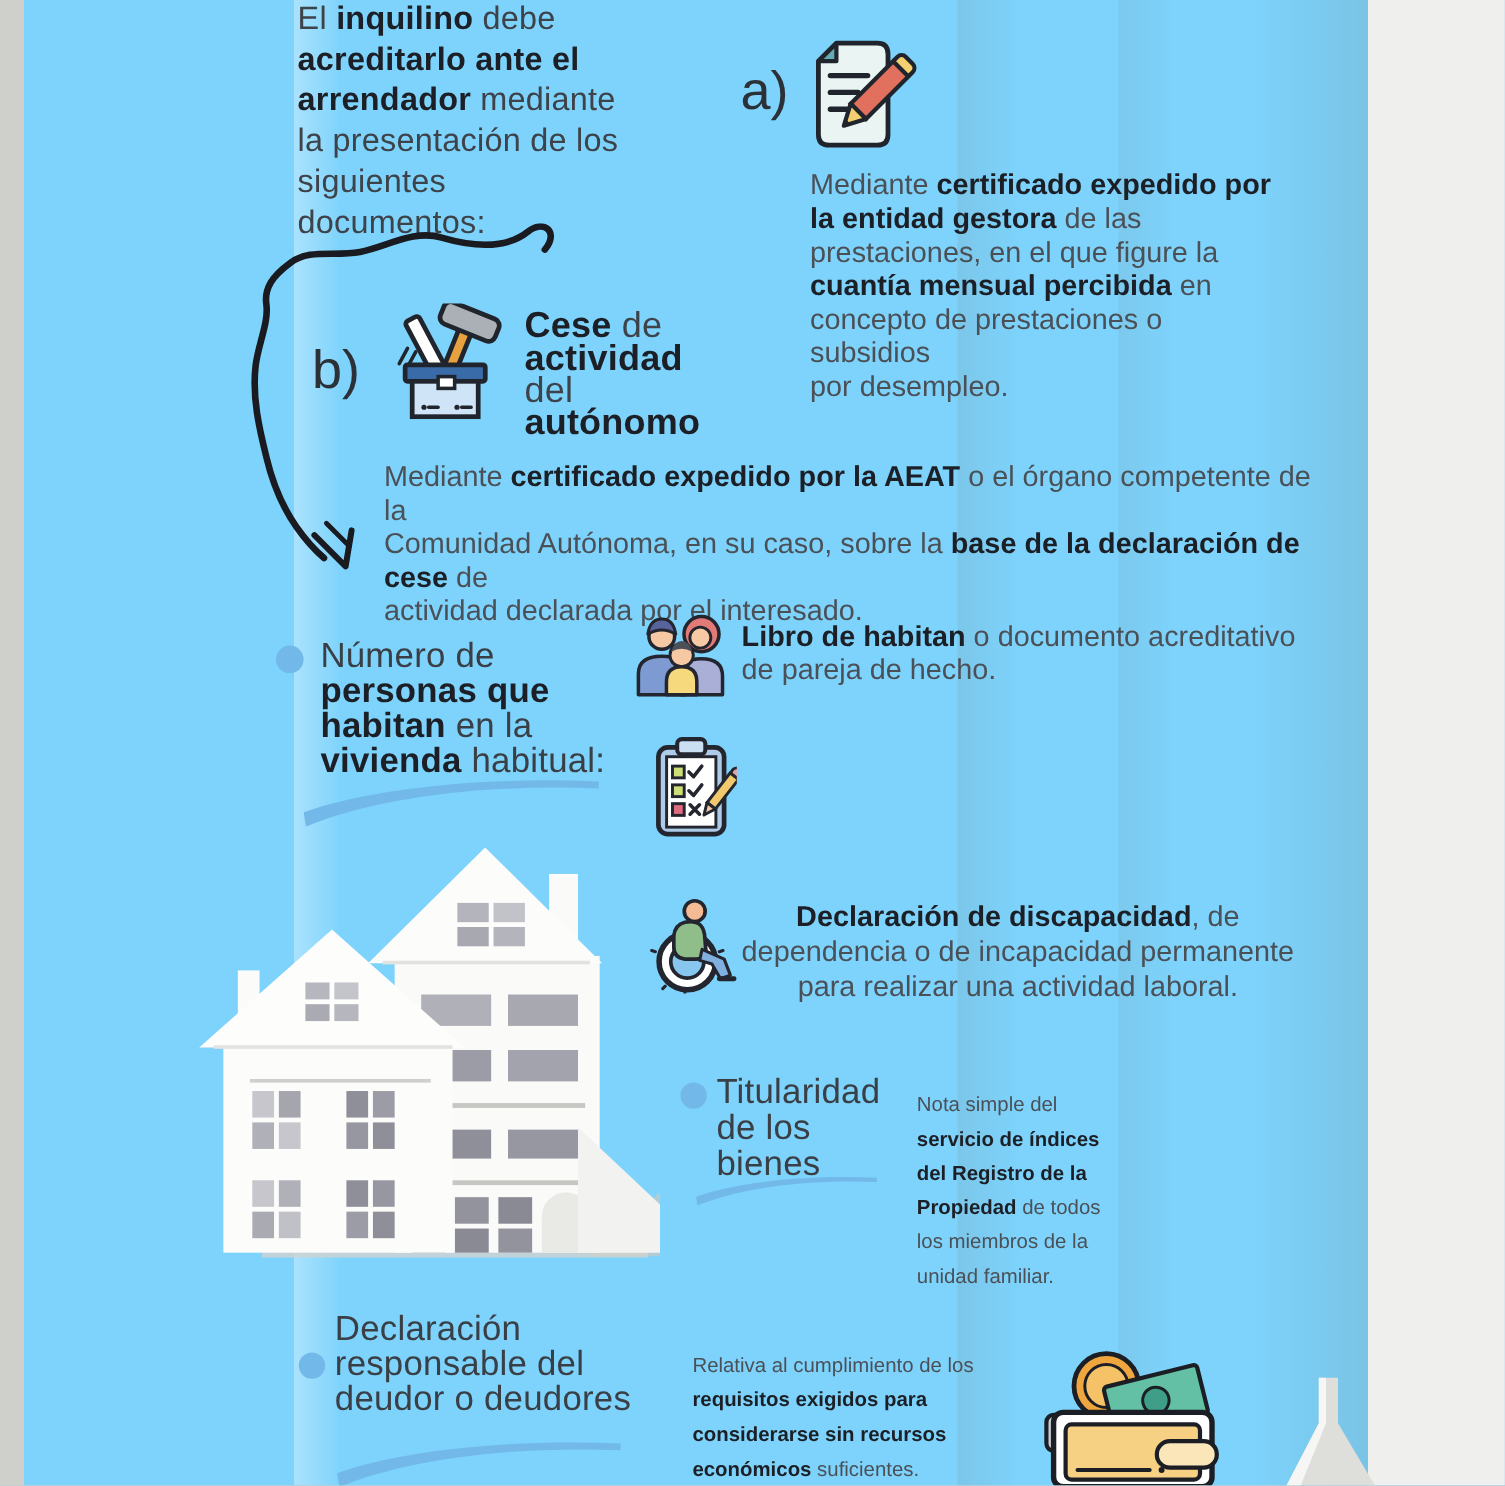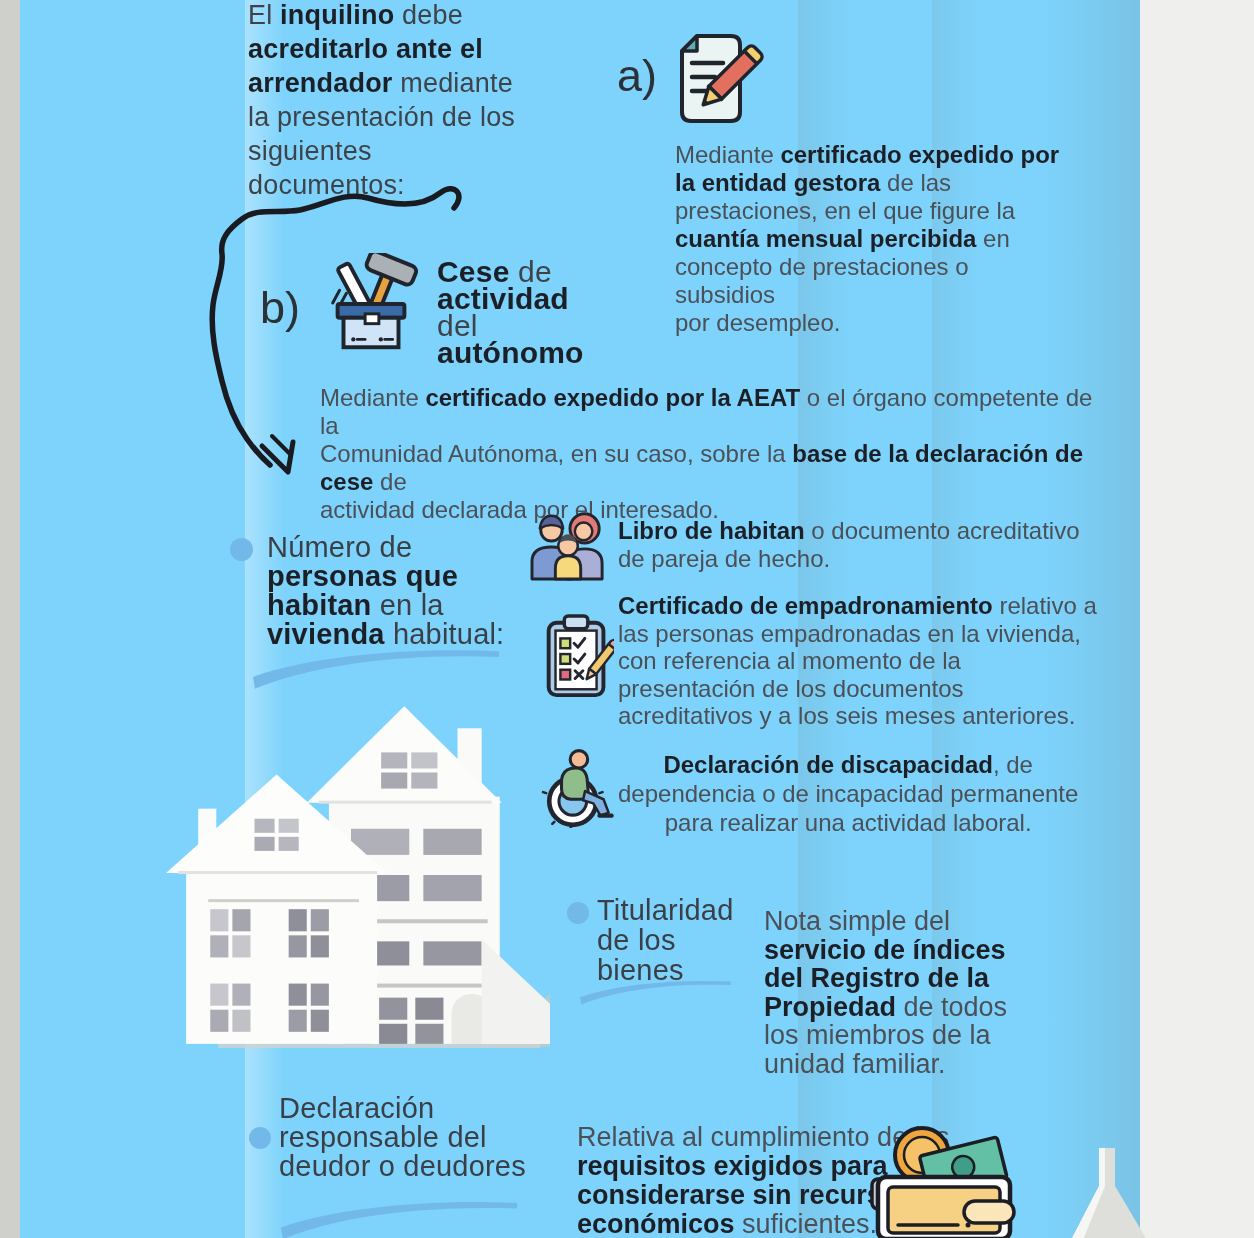--- a/index.html
+++ b/index.html
@@ -11,21 +11,21 @@
     margin-left:20px;
   }
   .abs{position:absolute;}
   .fold{position:absolute;top:0;bottom:0;pointer-events:none;}
   .intro{font-size:27px;line-height:34px;color:#3e434a;letter-spacing:.2px;}
   .intro b,.sec-body b,.sec-title b,.blue-h b,.side-body b{color:#1c2026;font-weight:700;}
   .letter{font-size:45px;font-weight:400;color:#2c3037;}
   .sec-title{font-size:30px;line-height:31px;color:#3e434a;letter-spacing:.2px;}
   .sec-body{font-size:24px;line-height:28px;color:#4b5057;}
   .blue-h{font-size:29px;line-height:29px;color:#3a3f46;letter-spacing:.2px;}
-  .side-body{font-size:27px;line-height:28.5px;color:#4b5057;}
+  .side-body{font-size:17px;line-height:28.5px;color:#4b5057;}
   .dot{border-radius:50%;background:#72b9e9;}
   svg{display:block;}
 </style>
 </head>
 <body>
 
 <div class="stage">
 
   <div class="fold" style="left:225px;width:40px;background:linear-gradient(90deg,rgba(255,255,255,.35),rgba(255,255,255,0));"></div>
   <div class="fold" style="left:778px;width:52px;background:linear-gradient(90deg,rgba(110,110,100,.12),rgba(110,110,100,0));"></div>
@@ -113,21 +113,20 @@
     <rect x="18" y="42" width="10" height="10" fill="#cede76" stroke="#23262e" stroke-width="2.5"></rect>
     <path d="M32,47 l4,4 7,-9" fill="none" stroke="#23262e" stroke-width="3" stroke-linecap="round" stroke-linejoin="round"></path>
     <rect x="18" y="58" width="10" height="10" fill="#e06a80" stroke="#23262e" stroke-width="2.5"></rect>
     <path d="M33,59 l8,8 M41,59 l-8,8" stroke="#23262e" stroke-width="3" stroke-linecap="round"></path>
     <g transform="rotate(38 58 50)">
       <circle cx="58.5" cy="27" r="4.5" fill="#e9a0a6" stroke="#23262e" stroke-width="2.5"></circle>
       <rect x="54" y="30" width="9" height="32" fill="#f0c96d" stroke="#23262e" stroke-width="2.5"></rect>
       <path d="M54,62 h9 l-4.5,10 z" fill="#f6c9a4" stroke="#23262e" stroke-width="2.5" stroke-linejoin="round"></path>
     </g>
   </svg>
-  <div class="abs sec-body" style="left:598px;top:592px;line-height:27.5px;"><b>Certificado de empadronamiento</b> relativo a<br>las personas empadronadas en la vivienda,<br>con referencia al momento de la<br>presentación de los documentos<br>acreditativos y a los seis meses anteriores.</div>
 
   <svg class="abs" style="left:520px;top:748px;" width="84" height="80" viewBox="0 0 82 78">
     <circle cx="32" cy="52" r="23" fill="#ffffff" stroke="#23262e" stroke-width="4.5"></circle>
     <circle cx="32" cy="52" r="13.5" fill="#87c6ee" stroke="#23262e" stroke-width="3"></circle>
     <path d="M6,44 l-3,-1 M58,44 l3,-1 M14,72 l-2,2 M30,77 v3" stroke="#23262e" stroke-width="2.5" stroke-linecap="round"></path>
     <circle cx="38" cy="11" r="8.5" fill="#f4bb95" stroke="#23262e" stroke-width="3"></circle>
     <path d="M30,20 q14,-3 16,10 l1,12 q1,8 -8,8 h-9 q-9,-1 -9,-10 v-9 q1,-9 9,-11 Z" fill="#8fbe8b" stroke="#23262e" stroke-width="3" stroke-linejoin="round"></path>
     <path d="M44,42 L62,50 L67,63 L59,66 L52,54 L42,51 Z" fill="#7fb0e0" stroke="#23262e" stroke-width="2.5" stroke-linejoin="round"></path>
     <path d="M58,66 h12" stroke="#23262e" stroke-width="4" stroke-linecap="round"></path>
   </svg>

